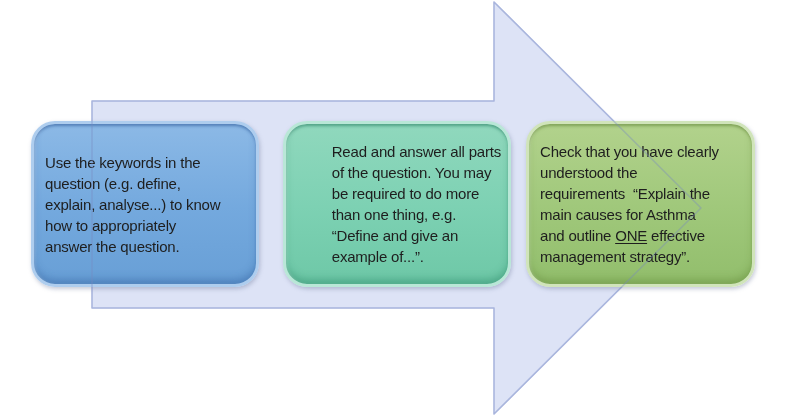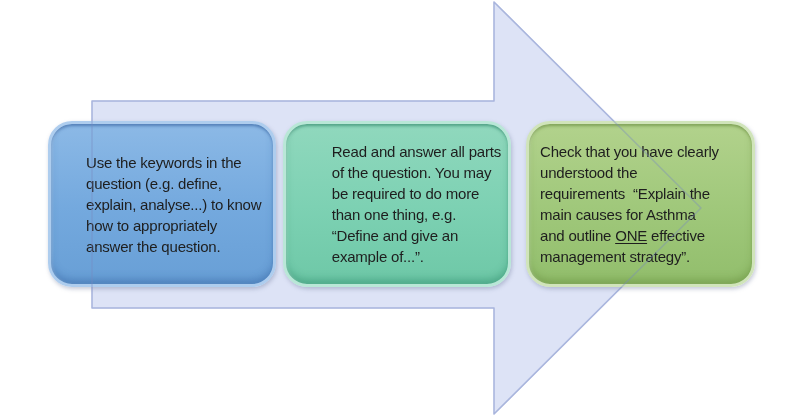--- a/index.html
+++ b/index.html
@@ -20,29 +20,28 @@
     display:flex; align-items:center; z-index:2;
   }
   .box .txt {
     margin:0; padding:0 7px 0 11px;
     font-size:15px; line-height:21px; letter-spacing:-0.2px;
     color:var(--text,#1e1e1e); white-space:pre-wrap;
   }
   .u { text-decoration:underline; text-underline-offset:2px; }
 
   .box1 {
-    left:48px;
+    left:31px;
     border-color:var(--box1-outer,#aecdee);
     background:linear-gradient(180deg, var(--box1-light,#8cb9e6) 0%, var(--box1-base,#74a9de) 52%, var(--box1-dark,#689fd6) 100%);
     box-shadow:
       inset 0 3px 3px -1px rgba(35,80,145,0.55),
       inset 0 -6px 8px -2px rgba(35,80,145,0.42),
       inset 2px 0 3px -1px rgba(255,255,255,0.35),
       1px 2px 4px rgba(110,120,155,0.40);
-    padding-left: 24px;
   }
   .box2 {
     left:283px;
     border-color:var(--box2-outer,#b9e7d7);
     background:linear-gradient(180deg, var(--box2-light,#90d8bd) 0%, var(--box2-base,#7dd1b3) 52%, var(--box2-dark,#6ec8a7) 100%);
     box-shadow:
       inset 0 3px 3px -1px rgba(15,110,80,0.50),
       inset 0 -6px 8px -2px rgba(15,110,80,0.38),
       inset 2px 0 3px -1px rgba(255,255,255,0.35),
       1px 2px 4px rgba(110,120,155,0.40);

